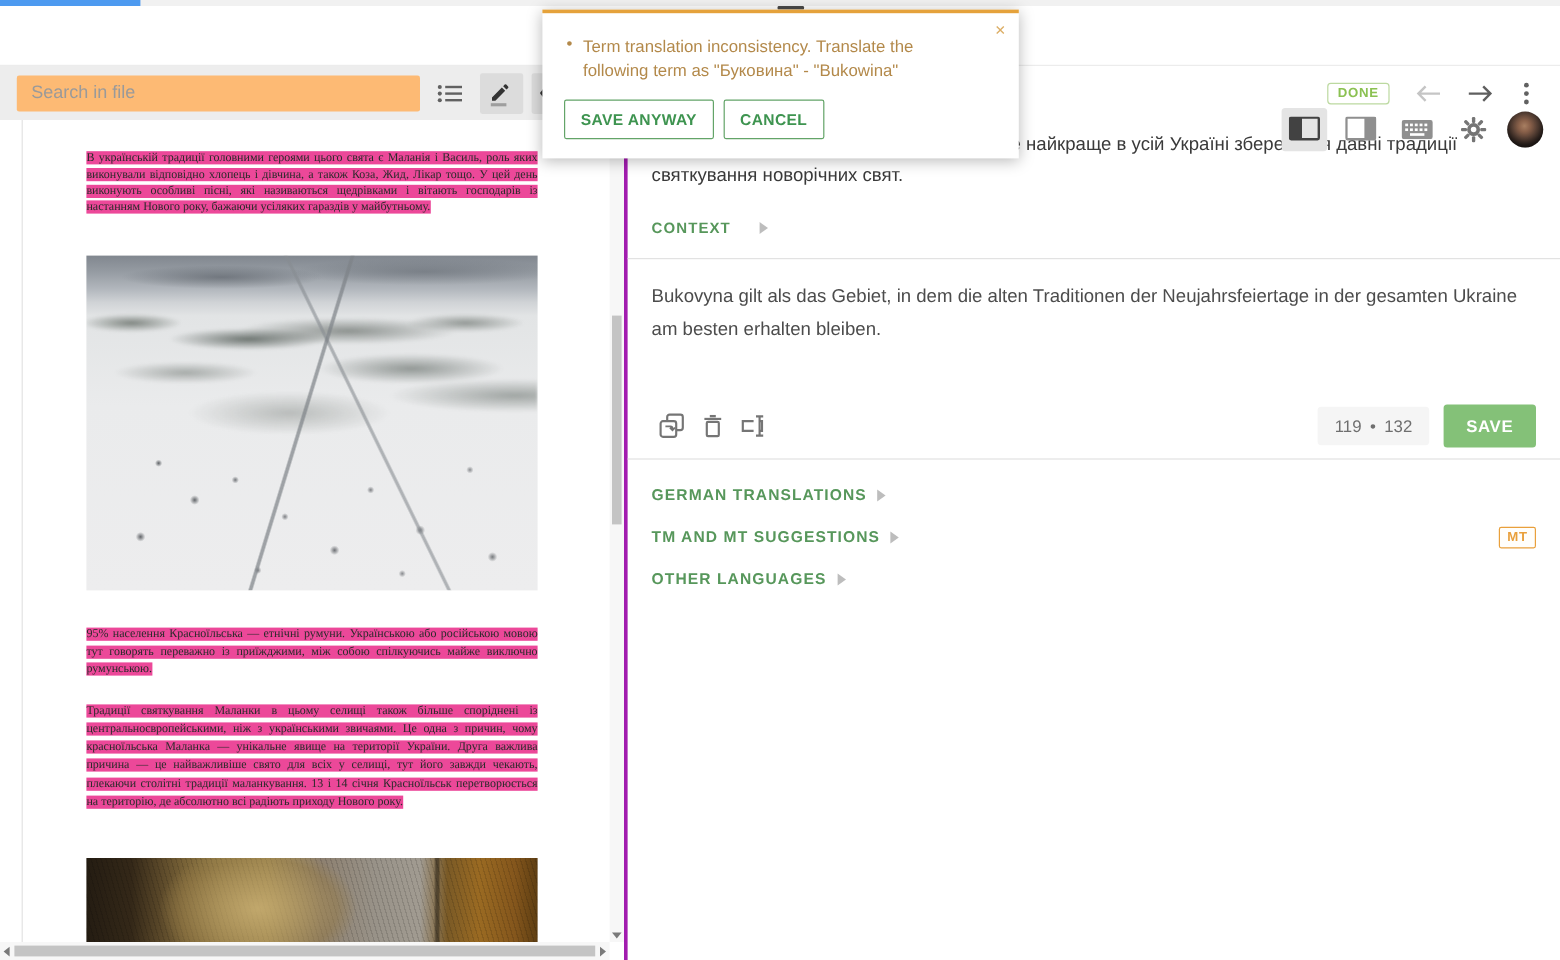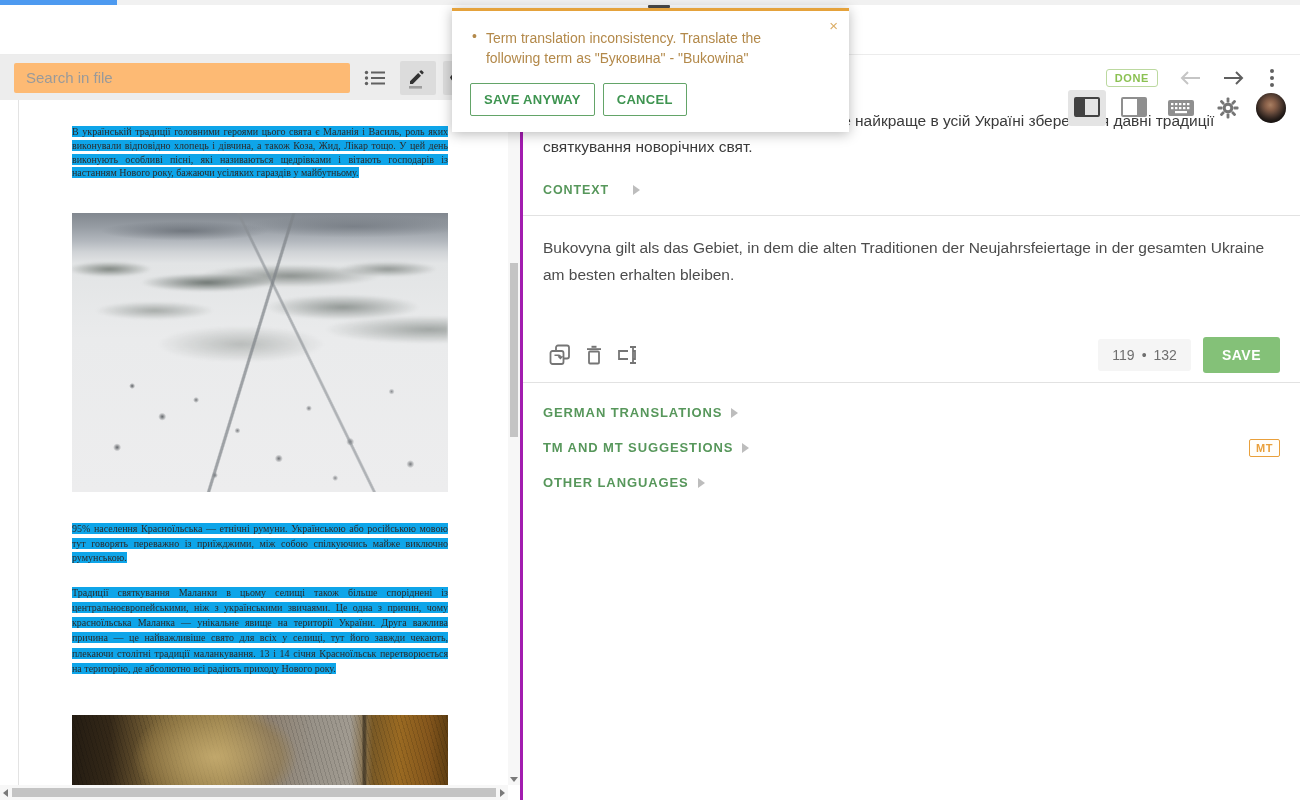--- a/index.html
+++ b/index.html
@@ -41,21 +41,21 @@
   .search-input::placeholder { color:#9a9a9a; }
   .tbtn { width:36px; height:34px; display:flex; align-items:center; justify-content:center;
           border-radius:2px; margin-left:7px; cursor:pointer; }
   .tbtn.grey { background:#dcdcdc; }
 
   .doc-area { position:absolute; top:45px; left:0; right:12px; bottom:15px; background:#fff; overflow:hidden; }
   .page-edge { position:absolute; left:18px; top:0; bottom:0; width:1px; background:#e3e3e3; }
   .doc-content { margin-left:72px; width:376px; }
   .doc-para { font-family:"Liberation Serif", serif; font-size:10px; color:#2b2b2b;
               text-align:justify; cursor:pointer; }
-  .doc-para span { background:#0ea5e9; }
+  .doc-para span { background:#ec4899; }
   .p1 { margin-top:25px; line-height:13.8px; }
   .p2 { margin-top:30px; line-height:14.5px; }
   .p3 { margin-top:19px; line-height:15.2px; }
 
   .img-aerial { position:relative; width:376px; height:279px; margin-top:33px; overflow:hidden;
     background:linear-gradient(180deg,#81878f 0%,#969ca3 5%,#b2b7bd 10%,#d0d3d6 14%,#e2e4e5 18%,#eaebec 45%,#ededee 100%); }
   .img-aerial .far { position:absolute; left:0; right:0; top:13%; height:40%; filter:blur(1.2px);
     background:
       radial-gradient(ellipse 60px 11px at 10% 18%, rgba(73,82,74,.65), transparent 70%),
       radial-gradient(ellipse 95px 13px at 36% 30%, rgba(58,68,62,.7), transparent 70%),

